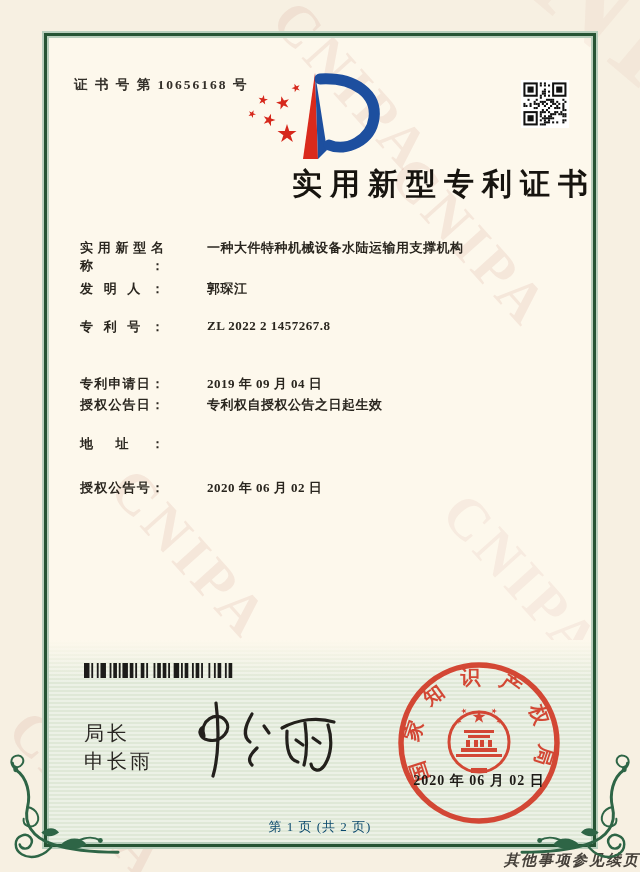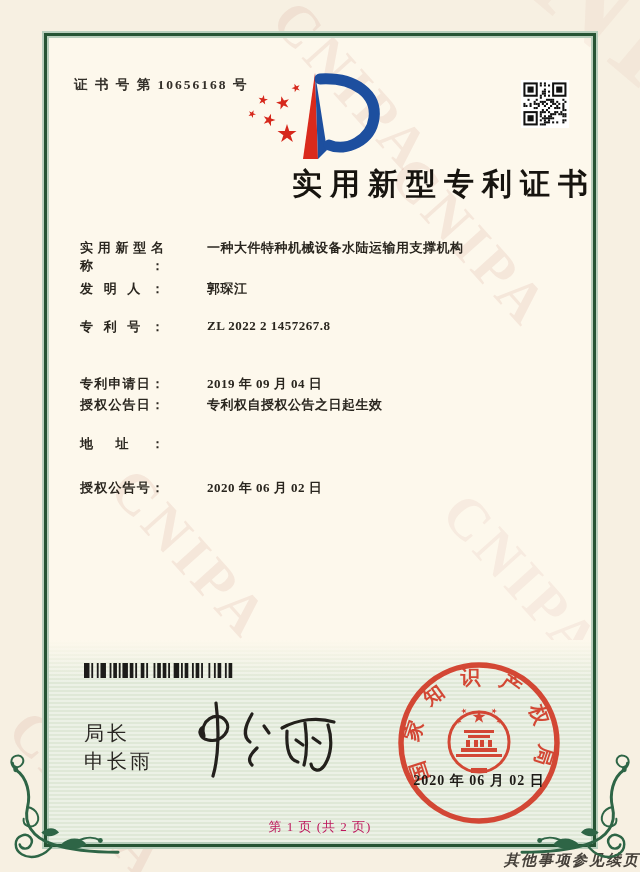--- a/index.html
+++ b/index.html
@@ -65,21 +65,21 @@
 
   .signer { position:absolute; left:84px; top:719px; color:#2b2824; font-size:20px;
             font-weight:400; letter-spacing:3px; line-height:28px; }
   .signature { position:absolute; left:186px; top:698px; }
 
   .seal { position:absolute; left:394px; top:658px; opacity:0.93; }
   .seal-date { position:absolute; left:399px; top:772px; width:160px; text-align:center;
                font-size:14px; font-weight:700; color:#1d1a16; letter-spacing:1px; z-index:4; }
 
   .page-info { position:absolute; left:44px; top:818px; width:552px; text-align:center;
-               font-size:13px; color:#be185d; letter-spacing:1px; }
+               font-size:13px; color:#0c4a6e; letter-spacing:1px; }
   .cont-note { position:absolute; left:0; top:851px; width:640px; text-align:right;
                font-size:15px; font-style:italic; font-weight:600; color:#45403a; letter-spacing:2px; }
 </style>
 </head>
 <body>
 
 <div class="page">
 
   <div class="inner-bg"></div>
 

